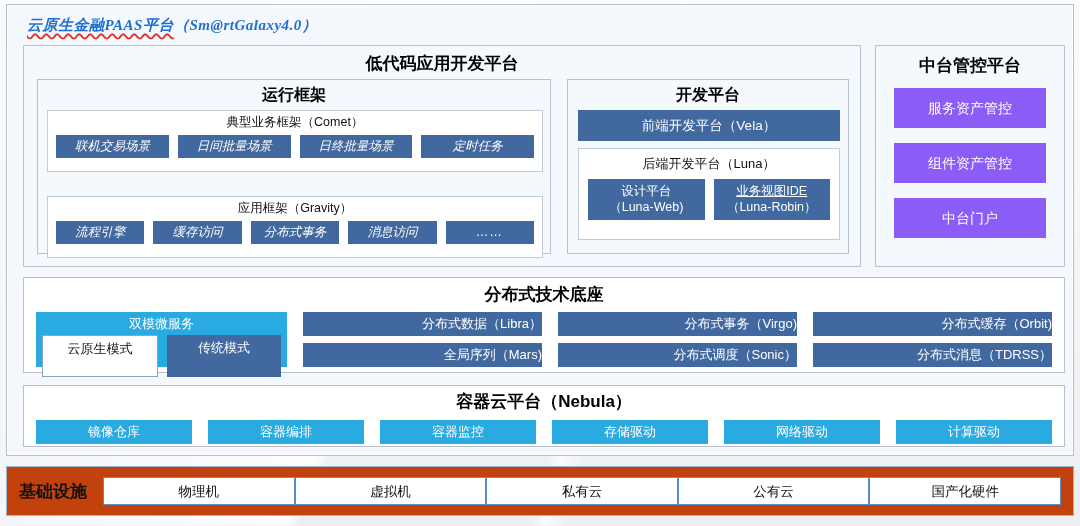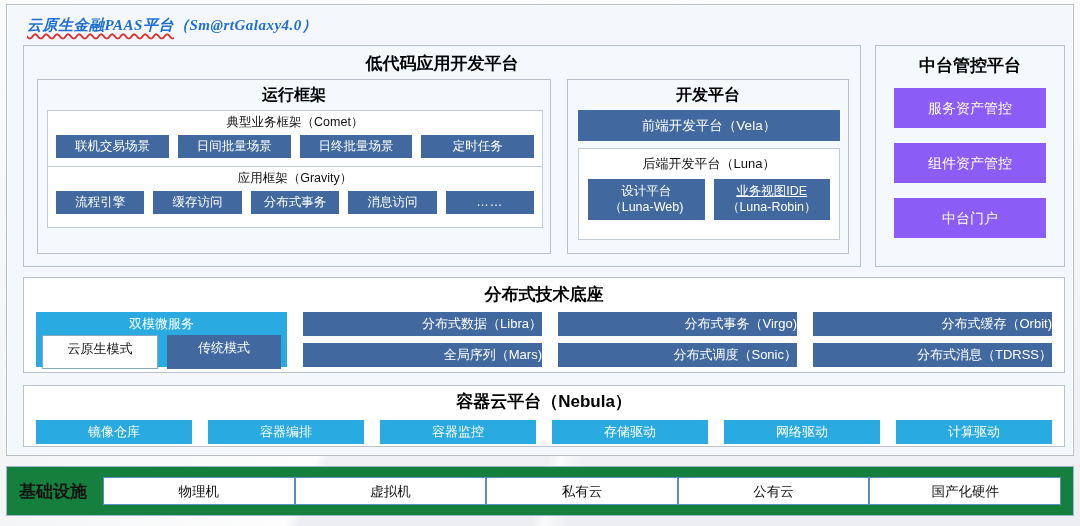--- a/index.html
+++ b/index.html
@@ -126,39 +126,40 @@
     font-size: 12.5px;
     color: #111;
     margin-top: 5px;
     line-height: 1.1;
   }
 
   .comet {
     left: 9px; top: 30px; width: 496px; height: 62px;
   }
   .gravity {
-    left: 9px; top: 86px; width: 496px; height: 62px;
+    left: 9px; top: 116px; width: 496px; height: 62px;
   }
 
   .chip-row {
     display: flex;
     gap: 9px;
     padding: 0 8px;
     margin-top: 5px;
   }
   .chip {
     flex: 1 1 0;
     height: 23px;
     line-height: 23px;
     text-align: center;
     font-size: 12.5px;
     color: #ffffff;
     background: #41699f;
     white-space: nowrap;
     box-sizing: border-box;
+    font-style: italic;
   }
   .chip.dots { letter-spacing: 1px; }
 
   
   .vela {
     position: absolute;
     left: 10px; top: 30px; width: 262px; height: 31px;
     line-height: 31px;
     text-align: center;
     font-size: 13.5px;
@@ -273,21 +274,21 @@
     color: #ffffff;
     line-height: 18px;
   }
   .dualmode-row {
     display: flex;
     gap: 9px;
     margin-top: 2px;
   }
   .dm-chip {
     flex: 1 1 0;
-    height: 34px;
+    height: 42px;
     line-height: 25px;
     text-align: center;
     font-size: 13px;
     white-space: nowrap;
   }
   .dm-chip.white {
     background: #ffffff;
     color: #111;
     border: 1px solid #8aa8bd;
     box-sizing: border-box;
@@ -330,21 +331,21 @@
 
   
   .infra {
     position: absolute;
     left: 6px;
     top: 466px;
     width: 1068px;
     height: 50px;
     box-sizing: border-box;
     border: 1px solid #9fb6cc;
-    background: #15803d;
+    background: #c2410c;
     display: flex;
     align-items: center;
     padding: 0 12px;
   }
   .infra-label {
     font-size: 17px;
     font-weight: bold;
     color: #111;
     white-space: nowrap;
     margin-right: 16px;

